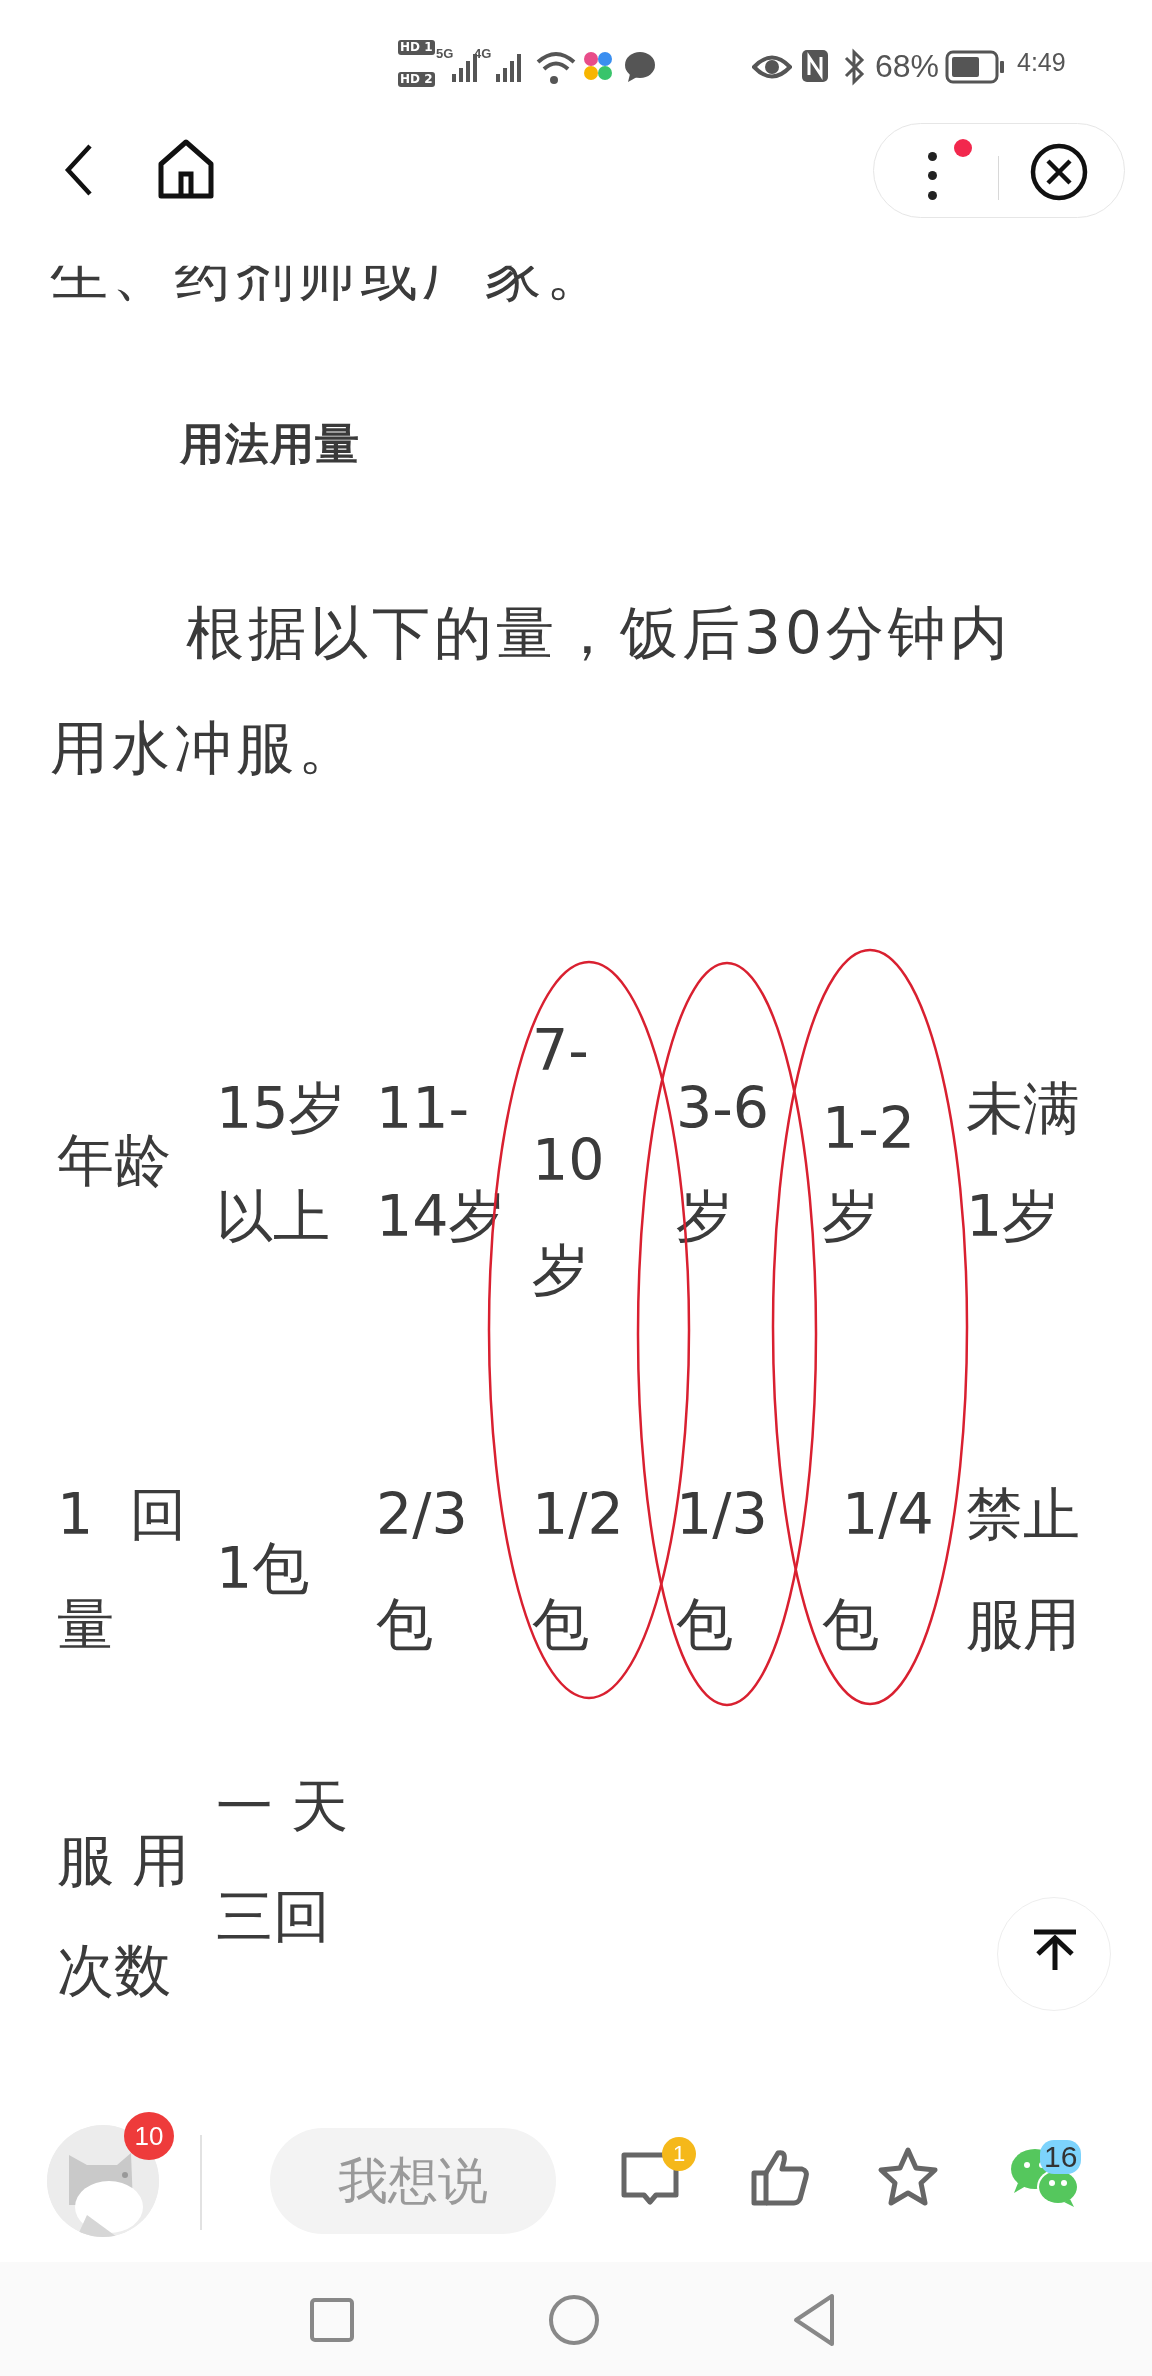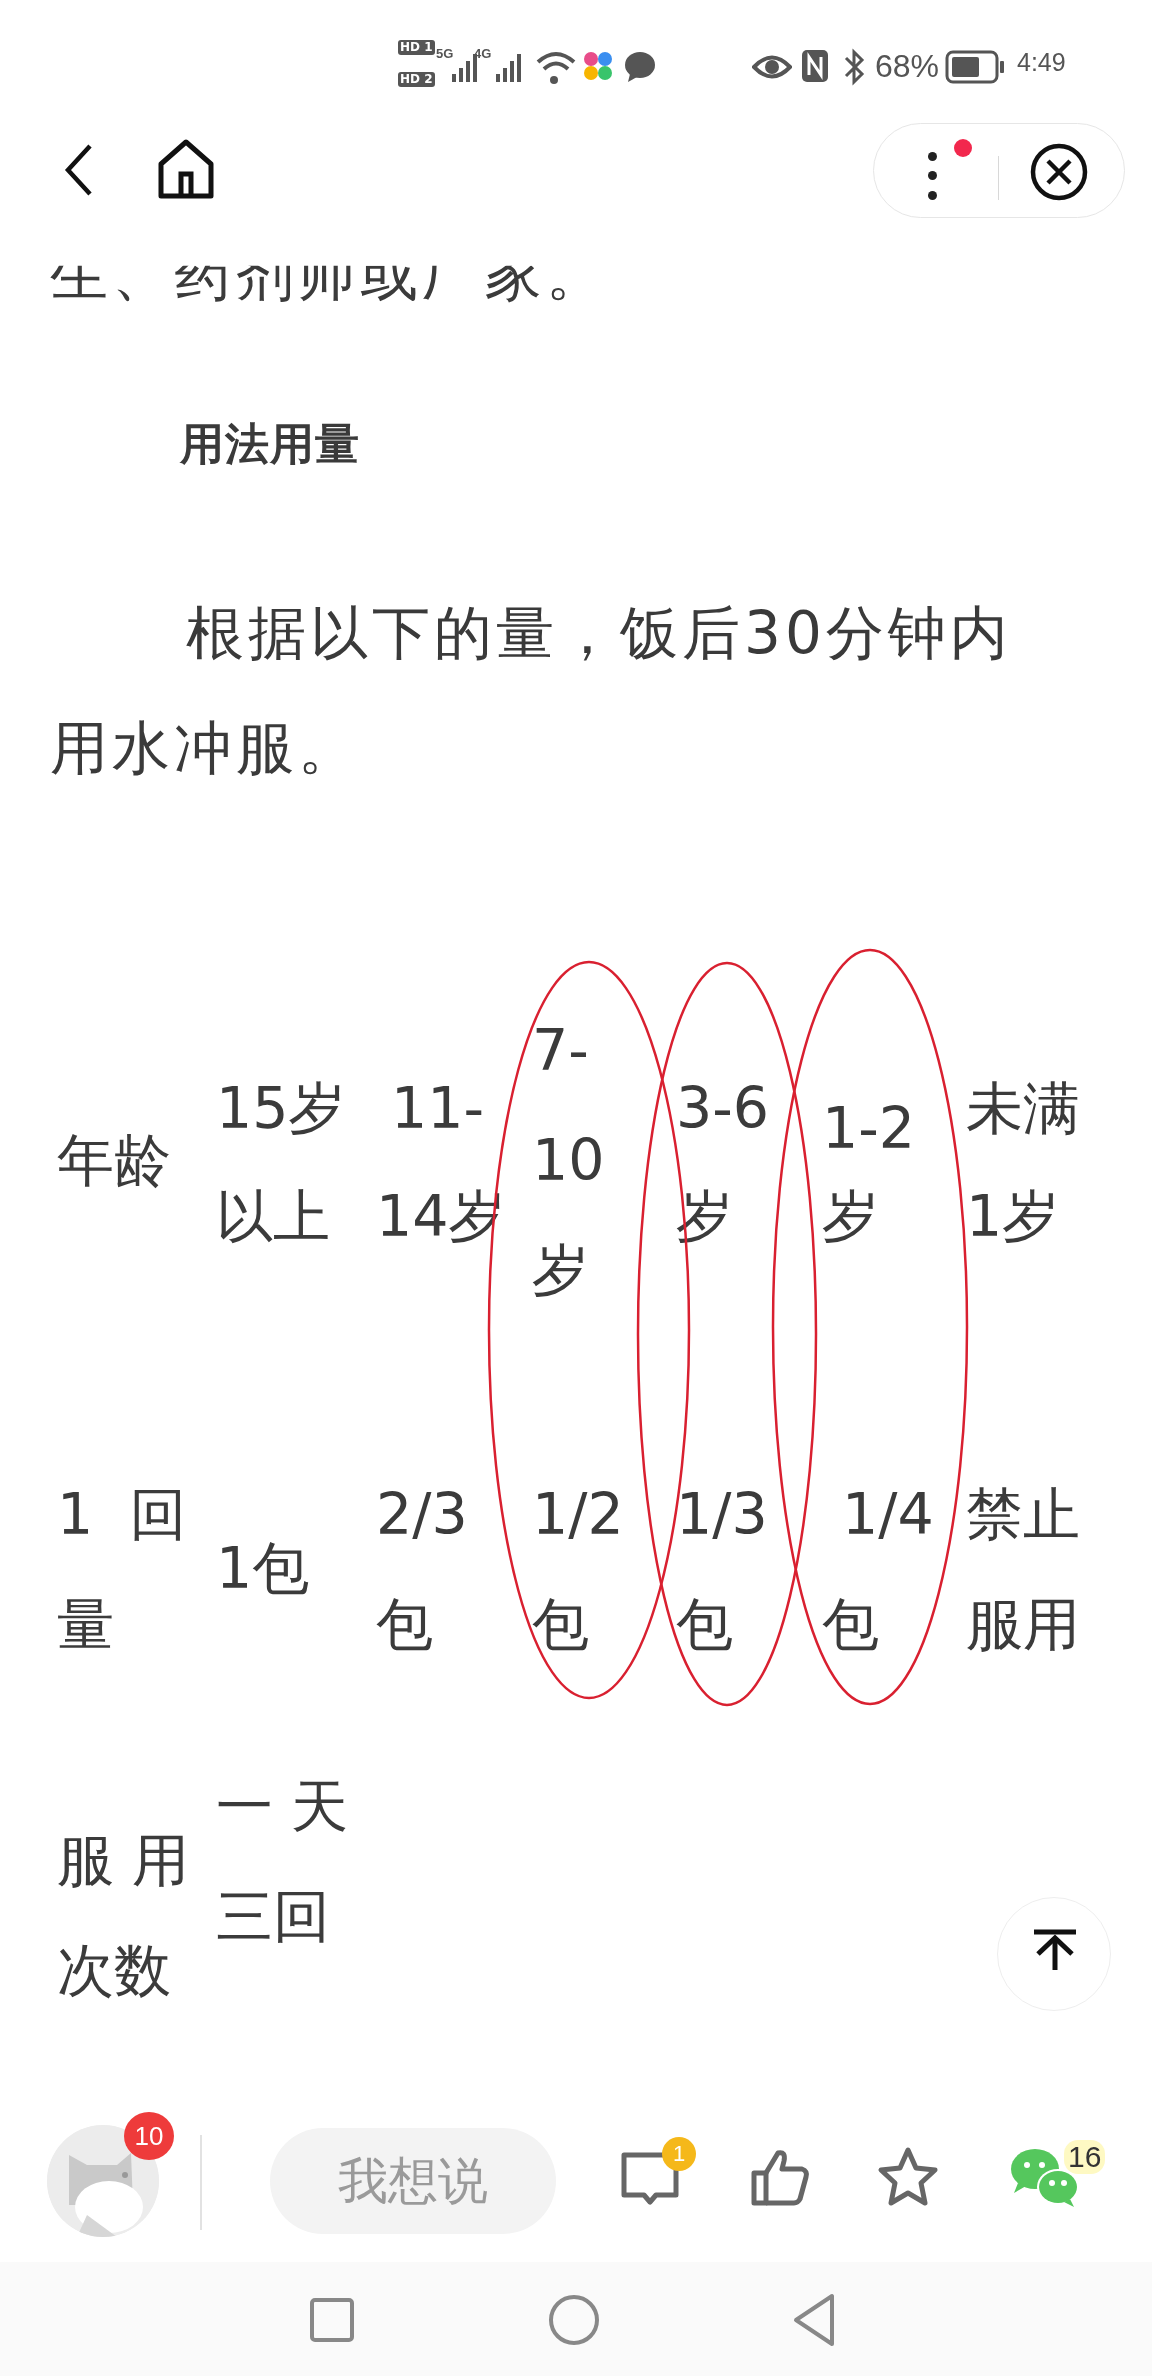--- a/index.html
+++ b/index.html
@@ -40,21 +40,21 @@
   .back-top { position:absolute; left:997px; top:1897px; width:114px; height:114px; border-radius:50%; border:1px solid #eeeeee; background:#fff; }
 
   
   .action-bar { position:absolute; left:0; top:2090px; width:1152px; height:150px; background:#fff; }
   .avatar { position:absolute; left:47px; top:2125px; width:112px; height:112px; border-radius:50%; background:#ececec; overflow:hidden; }
   .avatar-badge { position:absolute; left:124px; top:2112px; width:50px; height:48px; border-radius:50%; background:#ee3b3b; color:#fff; font-size:26px; text-align:center; line-height:48px; font-family:"Liberation Sans", sans-serif; }
   .ab-divider { position:absolute; left:200px; top:2135px; width:2px; height:95px; background:#e2e2e2; }
   .comment-input { position:absolute; left:270px; top:2128px; width:286px; height:106px; border-radius:53px; background:#f3f3f3; color:#9a9a9a; font-size:50px; line-height:106px; text-align:center; }
   .ab-icon { position:absolute; top:2145px; width:64px; height:64px; }
   .comment-badge { position:absolute; left:662px; top:2137px; width:34px; height:34px; border-radius:50%; background:#f5b81a; color:#fff; font-size:22px; text-align:center; line-height:34px; font-family:"Liberation Sans", sans-serif; }
-  .share-count { position:absolute; left:1040px; top:2140px; font-size:30px; color:#333; background:#fef9c3; border-radius:14px; padding:0 4px; font-family:"Liberation Sans", sans-serif;margin-left:24px; }
+  .share-count { position:absolute; left:1040px; top:2140px; font-size:30px; color:#333; background:#7dd3fc; border-radius:14px; padding:0 4px; font-family:"Liberation Sans", sans-serif; }
 
   
   .sysnav { position:absolute; left:0; top:2262px; width:1152px; height:114px; background:#fafafa; }
   .sys-btn { position:absolute; top:28px; width:60px; height:60px; }
 </style>
 </head>
 <body>
 
 <div class="statusbar">
   <span class="sb-hd" style="left:398px;top:40px;text-align:center;">HD 1</span>
@@ -134,21 +134,21 @@
 <div class="clipped-line">生、药剂师或厂家。</div>
 <div class="section-heading">用法用量</div>
 <div class="para-line para-1">根据以下的量，饭后30分钟内</div>
 <div class="para-line para-2">用水冲服。</div>
 
 <div>
 
   <div class="cell" style="left:57px;top:1106px;">年龄</div>
   <div class="cell" style="left:216px;top:1054px;">15岁</div>
   <div class="cell" style="left:216px;top:1162px;">以上</div>
-  <div class="cell" style="left:391px;top:1054px;text-align:right;">11-</div>
+  <div class="cell" style="left:376px;top:1054px;text-align:right;">11-</div>
   <div class="cell" style="left:376px;top:1162px;">14岁</div>
   <div class="cell" style="left:532px;top:996px;">7-</div>
   <div class="cell" style="left:532px;top:1106px;">10</div>
   <div class="cell" style="left:532px;top:1216px;">岁</div>
   <div class="cell" style="left:676px;top:1054px;">3-6</div>
   <div class="cell" style="left:676px;top:1162px;">岁</div>
   <div class="cell" style="left:822px;top:1074px;">1-2</div>
   <div class="cell" style="left:822px;top:1162px;">岁</div>
   <div class="cell" style="left:966px;top:1054px;">未满</div>
   <div class="cell" style="left:966px;top:1162px;">1岁</div>

